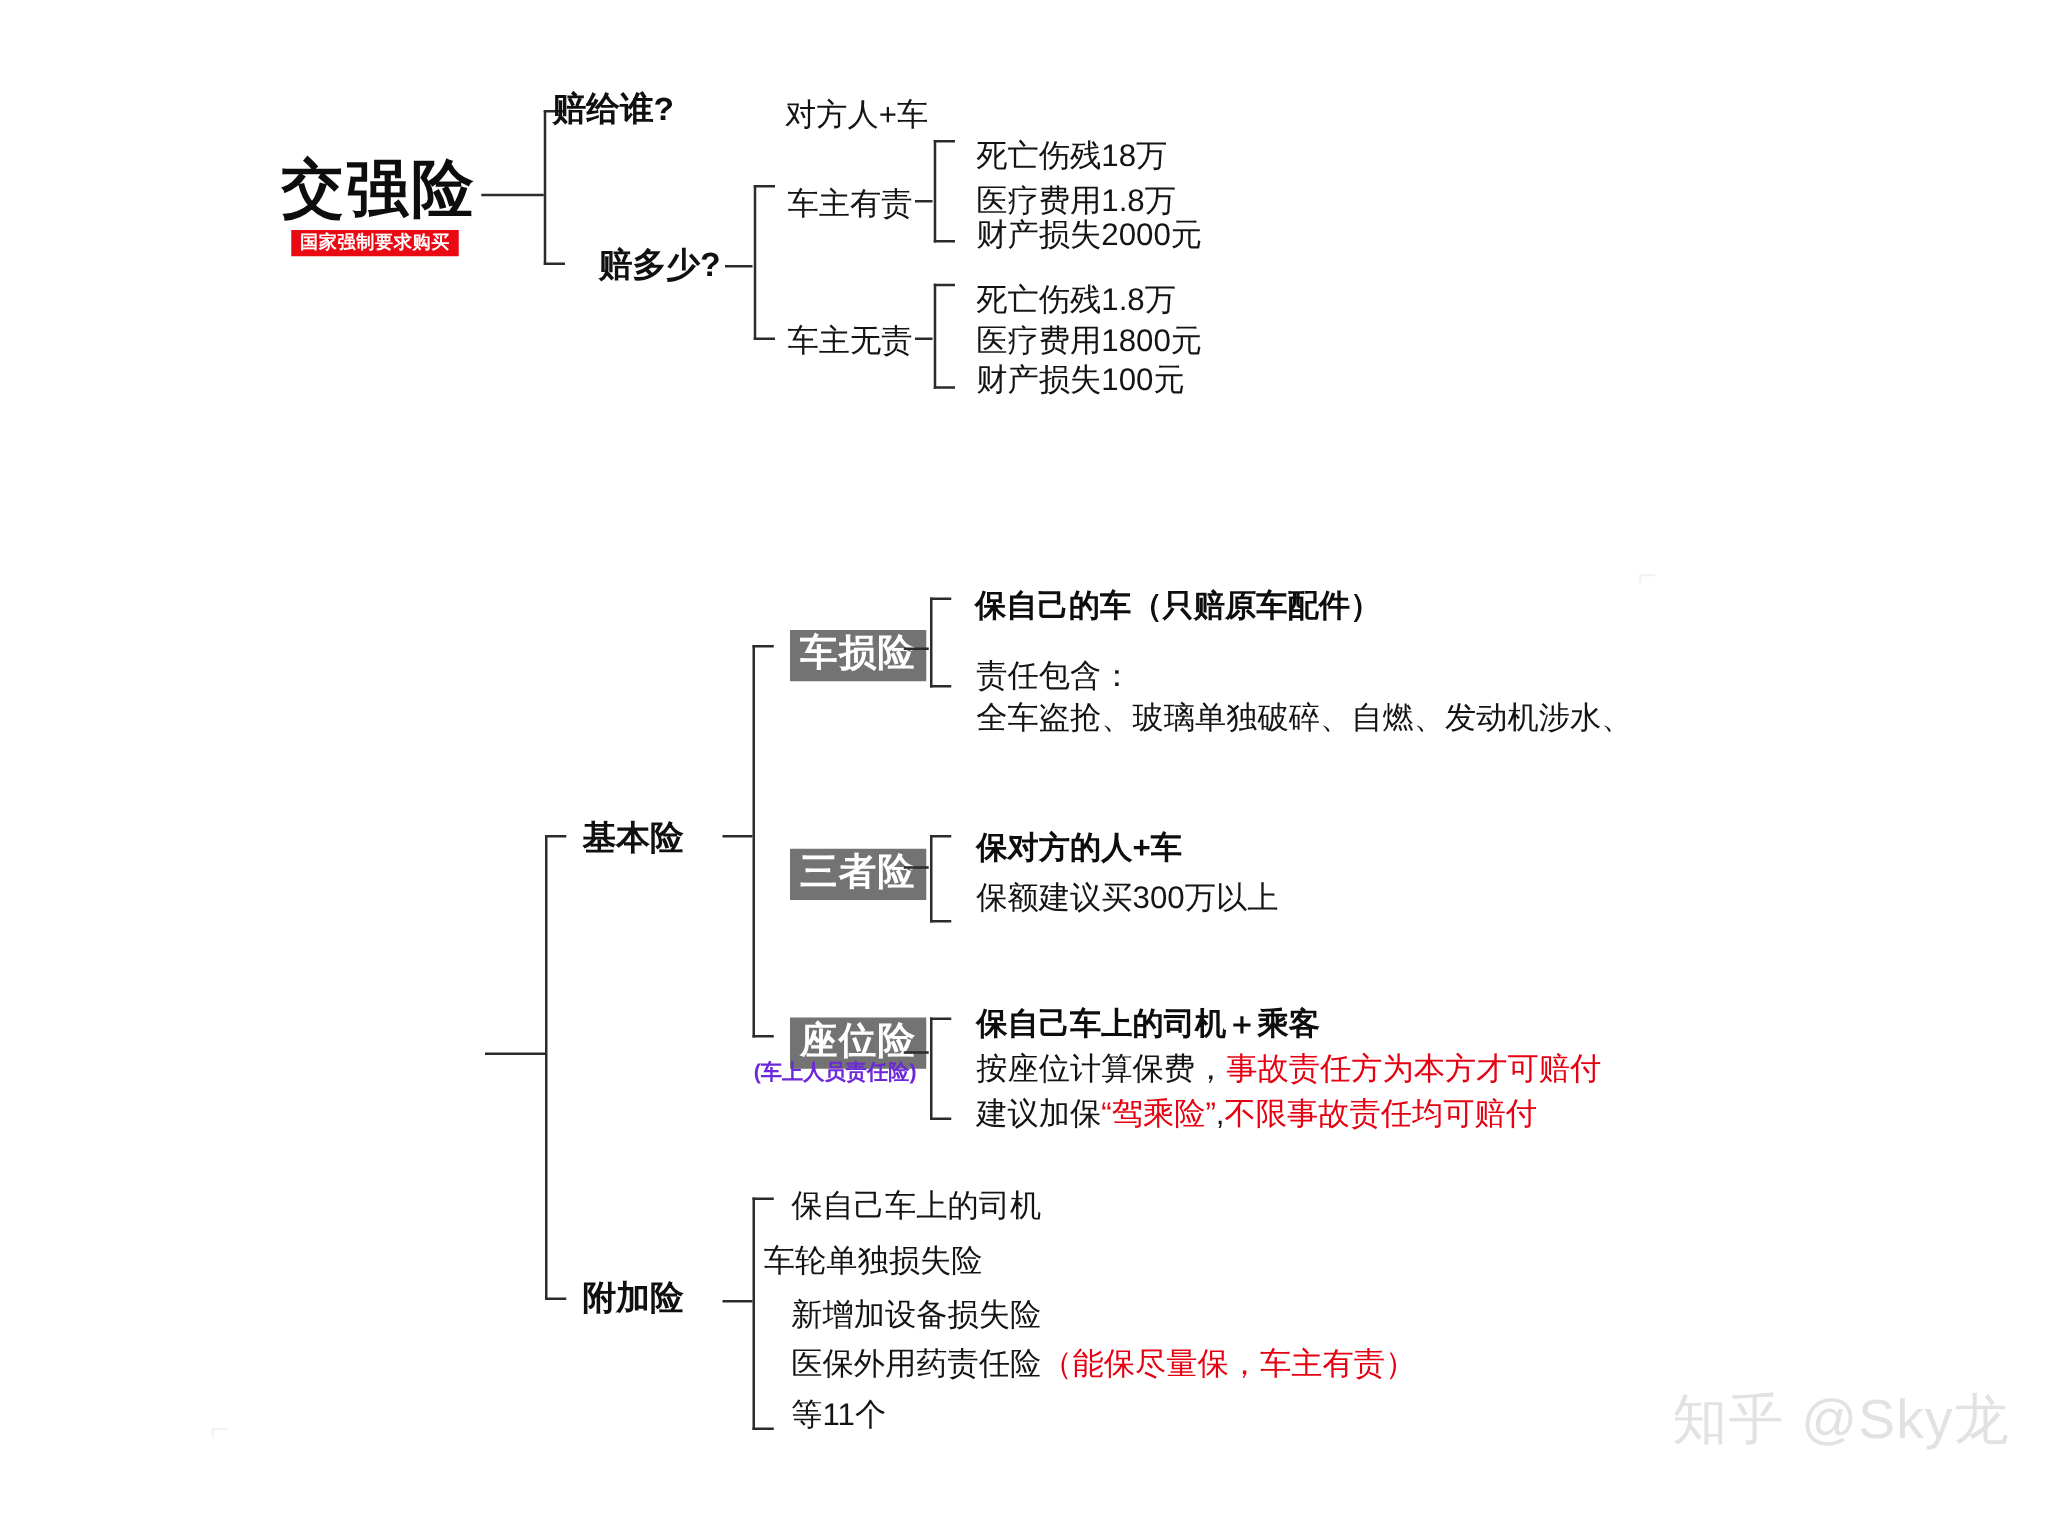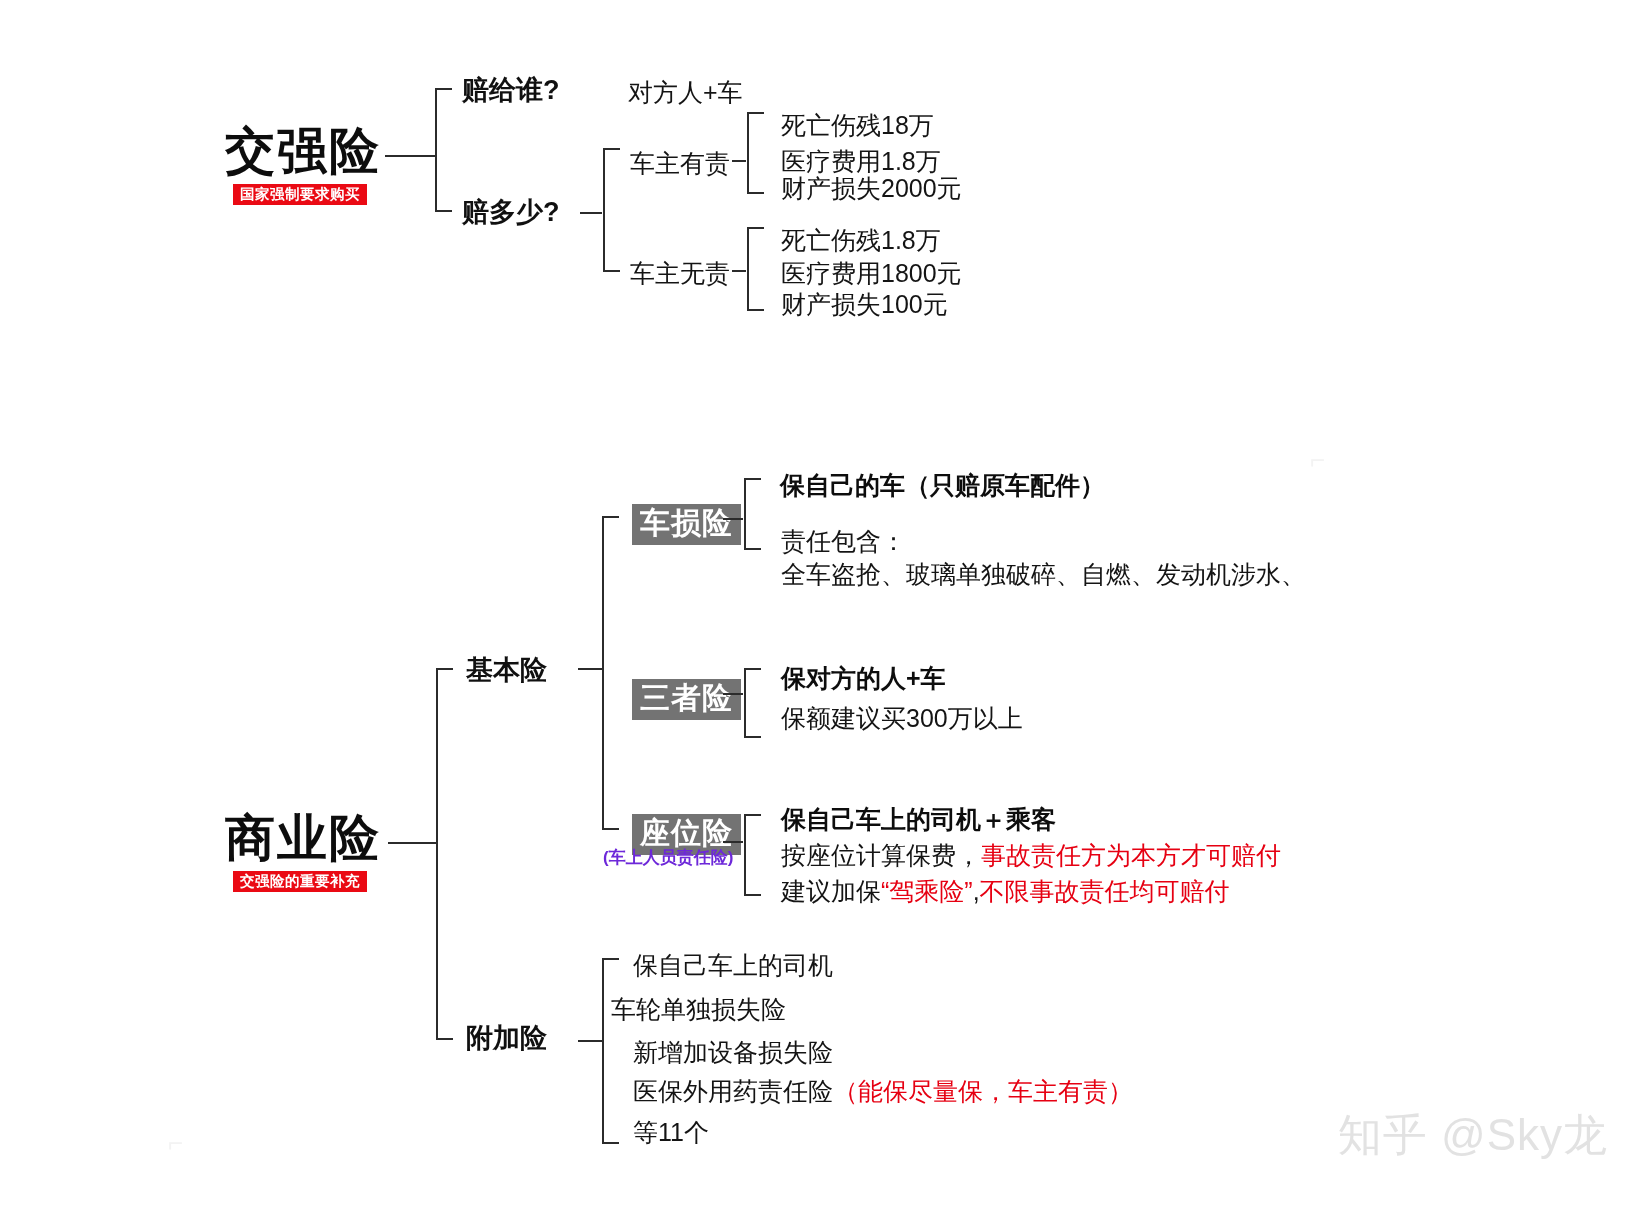--- a/index.html
+++ b/index.html
@@ -160,23 +160,23 @@
   </div>
 
   <div class="ln h" style="left:385px; top:155px; width:50px;"></div>
 
   <div class="bracket" style="left:435px; top:88px; height:124px;">
     <div class="spine"></div>
     <div class="cap top"></div>
     <div class="cap bot"></div>
   </div>
 
-  <div class="node-text lvl1q" style="left:462px; top:74px;">赔给谁?</div>
-
-  <div class="node-text lvl1q" style="left:462px; top:196px;">赔多少?</div>
+  <div class="node-text lvl1q" style="left:442px; top:74px;font-family:Liberation Mono, monospace;">赔给谁?</div>
+
+  <div class="node-text lvl1q" style="left:479px; top:196px;">赔多少?</div>
 
   <div class="node-text lvl2" style="left:628px; top:77px;">对方人+车</div>
 
   <div class="ln h" style="left:580px; top:212px; width:22px;"></div>
 
   <div class="bracket" style="left:603px; top:148px; height:124px;">
     <div class="spine"></div>
     <div class="cap top"></div>
     <div class="cap bot"></div>
   </div>
@@ -200,24 +200,20 @@
   <div class="bracket" style="left:747px; top:227px; height:84px;">
     <div class="spine"></div>
     <div class="cap top"></div>
     <div class="cap bot"></div>
   </div>
 
   <div class="node-text leaf" style="left:781px; top:225px;">死亡伤残1.8万</div>
   <div class="node-text leaf" style="left:781px; top:258px;">医疗费用1800元</div>
   <div class="node-text leaf" style="left:781px; top:289px;">财产损失100元</div>
 
-  <div class="root-node" style="left:225px; top:812px; width:150px;">
-    <div class="root-title">商业险</div>
-    <div class="root-badge">交强险的重要补充</div>
-  </div>
 
   <div class="ln h" style="left:388px; top:842px; width:48px;"></div>
 
   <div class="bracket" style="left:436px; top:668px; height:372px;">
     <div class="spine"></div>
     <div class="cap top"></div>
     <div class="cap bot"></div>
   </div>
 
   <div class="node-text lvl1" style="left:466px; top:654px;">基本险</div>

